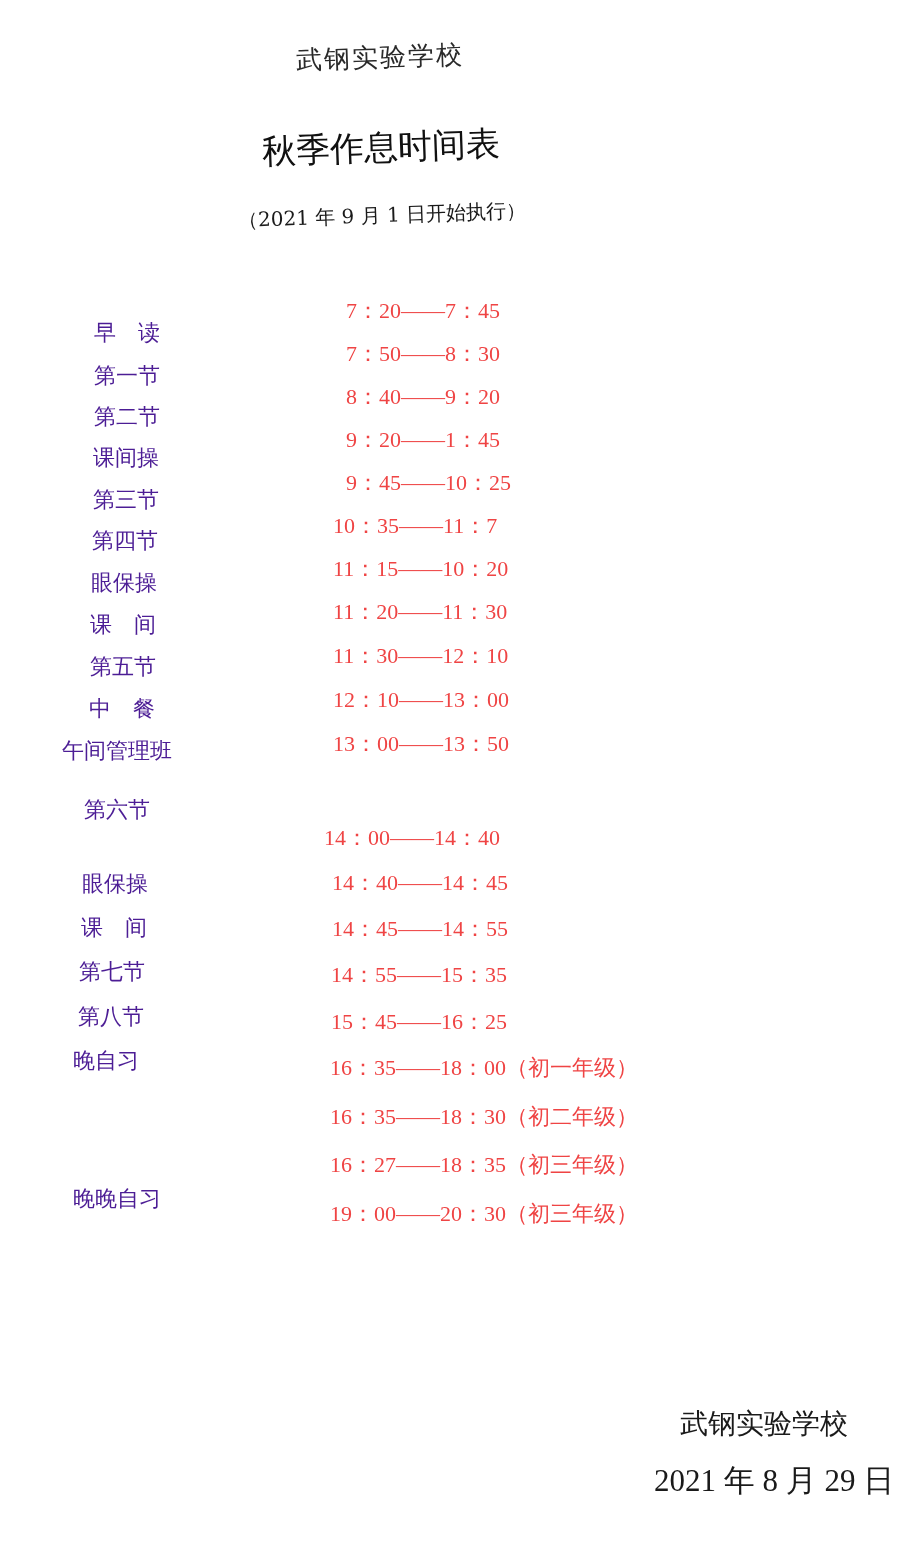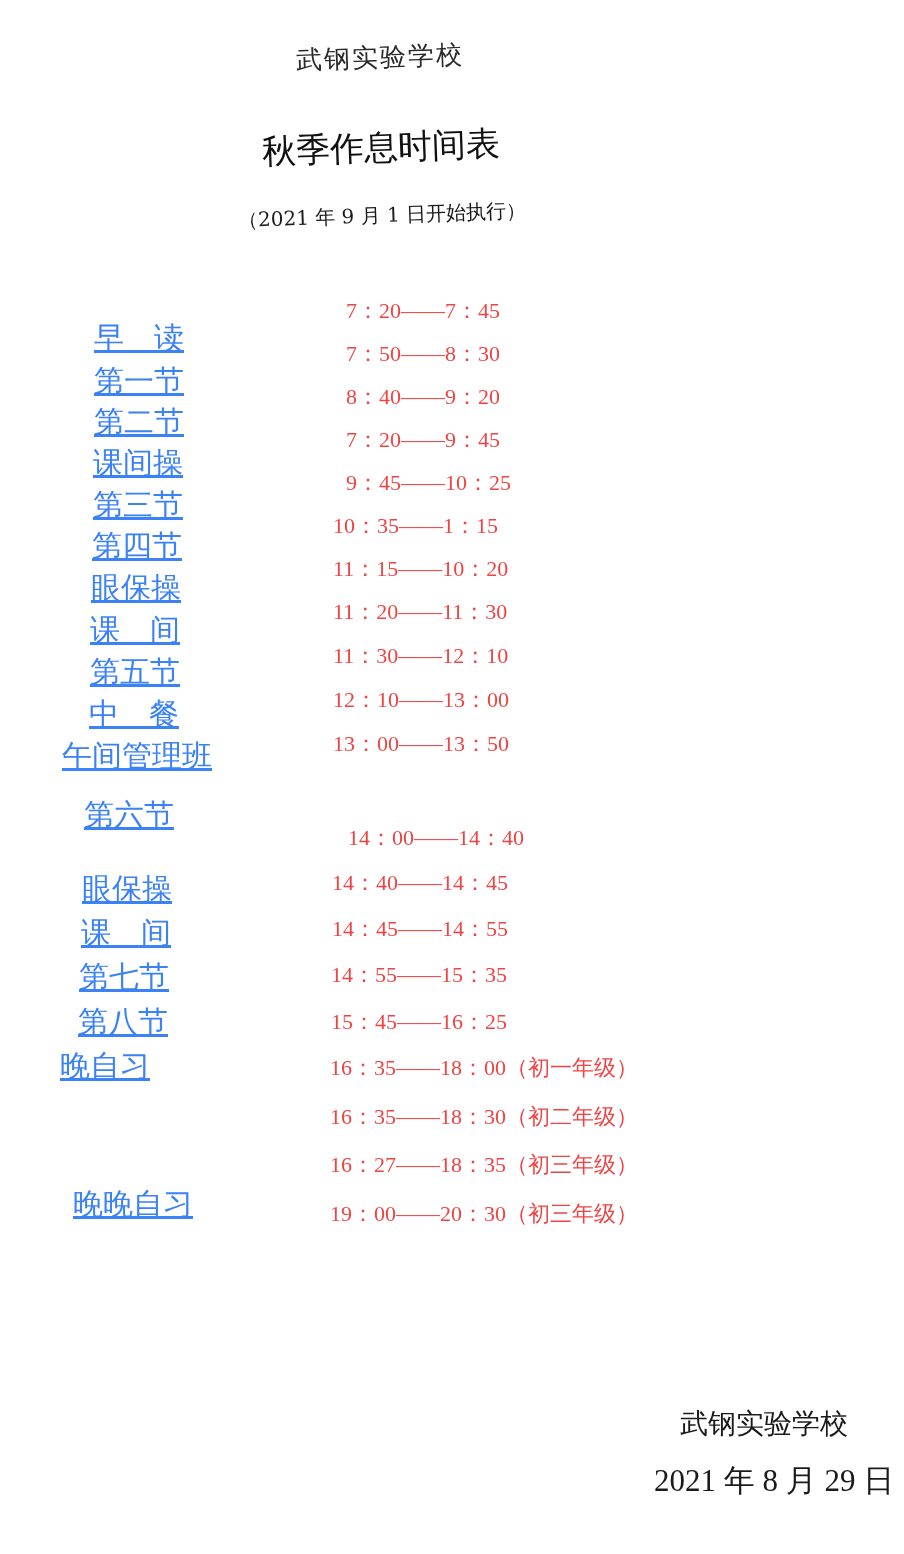--- a/index.html
+++ b/index.html
@@ -4,21 +4,21 @@
   <style>
     html, body { margin: 0; padding: 0; }
     body {
       width: 904px; height: 1554px; background: #ffffff; position: relative; overflow: hidden;
       color: #1a1a1a; font-family: "DejaVu Serif", "Liberation Serif", serif;
     }
     .abs { position: absolute; white-space: nowrap; }
     .school-top { left: 296px; top: 40px; font-size: 26px; color: #2a2a2a; letter-spacing: 2px; transform: rotate(-2deg); }
     .title { left: 262px; top: 125px; font-size: 34px; font-family: "DejaVu Sans", "Liberation Sans", sans-serif; color: #111; transform: rotate(-2deg); }
     .subtitle { left: 238px; top: 202px; font-size: 20px; color: #1a1a1a; transform: rotate(-2deg); }
-    .label { font-size: 30px; font-family: "DejaVu Sans", "Liberation Sans", sans-serif; color: #3b82f6; text-decoration: underline; }
+    .label { font-size: 22px; font-family: "DejaVu Sans", "Liberation Sans", sans-serif; color: #4c1d95; }
     .time { font-size: 22px; font-family: "Liberation Serif", "DejaVu Serif", serif; color: #ef4444; }
     .sig-school { left: 680px; top: 1405px; font-size: 28px; color: #1a1a1a; }
     .sig-date { left: 654px; top: 1460px; font-size: 31px; color: #1a1a1a; font-family: "Liberation Serif", serif; }
   </style>
 </head>
 <body>
 
 <div class="abs school-top">武钢实验学校</div>
 <div class="abs title">秋季作息时间表</div>
 <div class="abs subtitle">（2021 年 9 月 1 日开始执行）</div>
@@ -28,59 +28,59 @@
   <div class="abs label" style="left:94px;top:318px">早　读</div>
   <div class="abs time" style="left:346px;top:296px">7：20——7：45</div>
 
   <div class="abs label" style="left:94px;top:361px">第一节</div>
   <div class="abs time" style="left:346px;top:339px">7：50——8：30</div>
 
   <div class="abs label" style="left:94px;top:402px">第二节</div>
   <div class="abs time" style="left:346px;top:382px">8：40——9：20</div>
 
   <div class="abs label" style="left:93px;top:443px">课间操</div>
-  <div class="abs time" style="left:346px;top:425px">7：20——9：45</div>
+  <div class="abs time" style="left:346px;top:425px">9：20——1：45</div>
 
   <div class="abs label" style="left:93px;top:485px">第三节</div>
   <div class="abs time" style="left:346px;top:468px">9：45——10：25</div>
 
   <div class="abs label" style="left:92px;top:526px">第四节</div>
-  <div class="abs time" style="left:333px;top:511px">10：35——1：15</div>
+  <div class="abs time" style="left:333px;top:511px">10：35——11：7</div>
 
   <div class="abs label" style="left:91px;top:568px">眼保操</div>
   <div class="abs time" style="left:333px;top:554px">11：15——10：20</div>
 
   <div class="abs label" style="left:90px;top:610px">课　间</div>
   <div class="abs time" style="left:333px;top:597px">11：20——11：30</div>
 
   <div class="abs label" style="left:90px;top:652px">第五节</div>
   <div class="abs time" style="left:333px;top:641px">11：30——12：10</div>
 
   <div class="abs label" style="left:89px;top:694px">中　餐</div>
   <div class="abs time" style="left:333px;top:685px">12：10——13：00</div>
 
   <div class="abs label" style="left:62px;top:736px">午间管理班</div>
   <div class="abs time" style="left:333px;top:729px">13：00——13：50</div>
 
   <div class="abs label" style="left:84px;top:795px">第六节</div>
-  <div class="abs time" style="left:348px;top:823px">14：00——14：40</div>
+  <div class="abs time" style="left:324px;top:823px">14：00——14：40</div>
 
   <div class="abs label" style="left:82px;top:869px">眼保操</div>
   <div class="abs time" style="left:332px;top:868px">14：40——14：45</div>
 
   <div class="abs label" style="left:81px;top:913px">课　间</div>
   <div class="abs time" style="left:332px;top:914px">14：45——14：55</div>
 
   <div class="abs label" style="left:79px;top:957px">第七节</div>
   <div class="abs time" style="left:331px;top:960px">14：55——15：35</div>
 
   <div class="abs label" style="left:78px;top:1002px">第八节</div>
   <div class="abs time" style="left:331px;top:1007px">15：45——16：25</div>
 
-  <div class="abs label" style="left:60px;top:1046px">晚自习</div>
+  <div class="abs label" style="left:73px;top:1046px">晚自习</div>
   <div class="abs time" style="left:330px;top:1053px">16：35——18：00（初一年级）</div>
 
   <div class="abs time" style="left:330px;top:1102px">16：35——18：30（初二年级）</div>
 
   <div class="abs time" style="left:330px;top:1150px">16：27——18：35（初三年级）</div>
 
   <div class="abs label" style="left:73px;top:1184px">晚晚自习</div>
   <div class="abs time" style="left:330px;top:1199px">19：00——20：30（初三年级）</div>
 </div>
 

